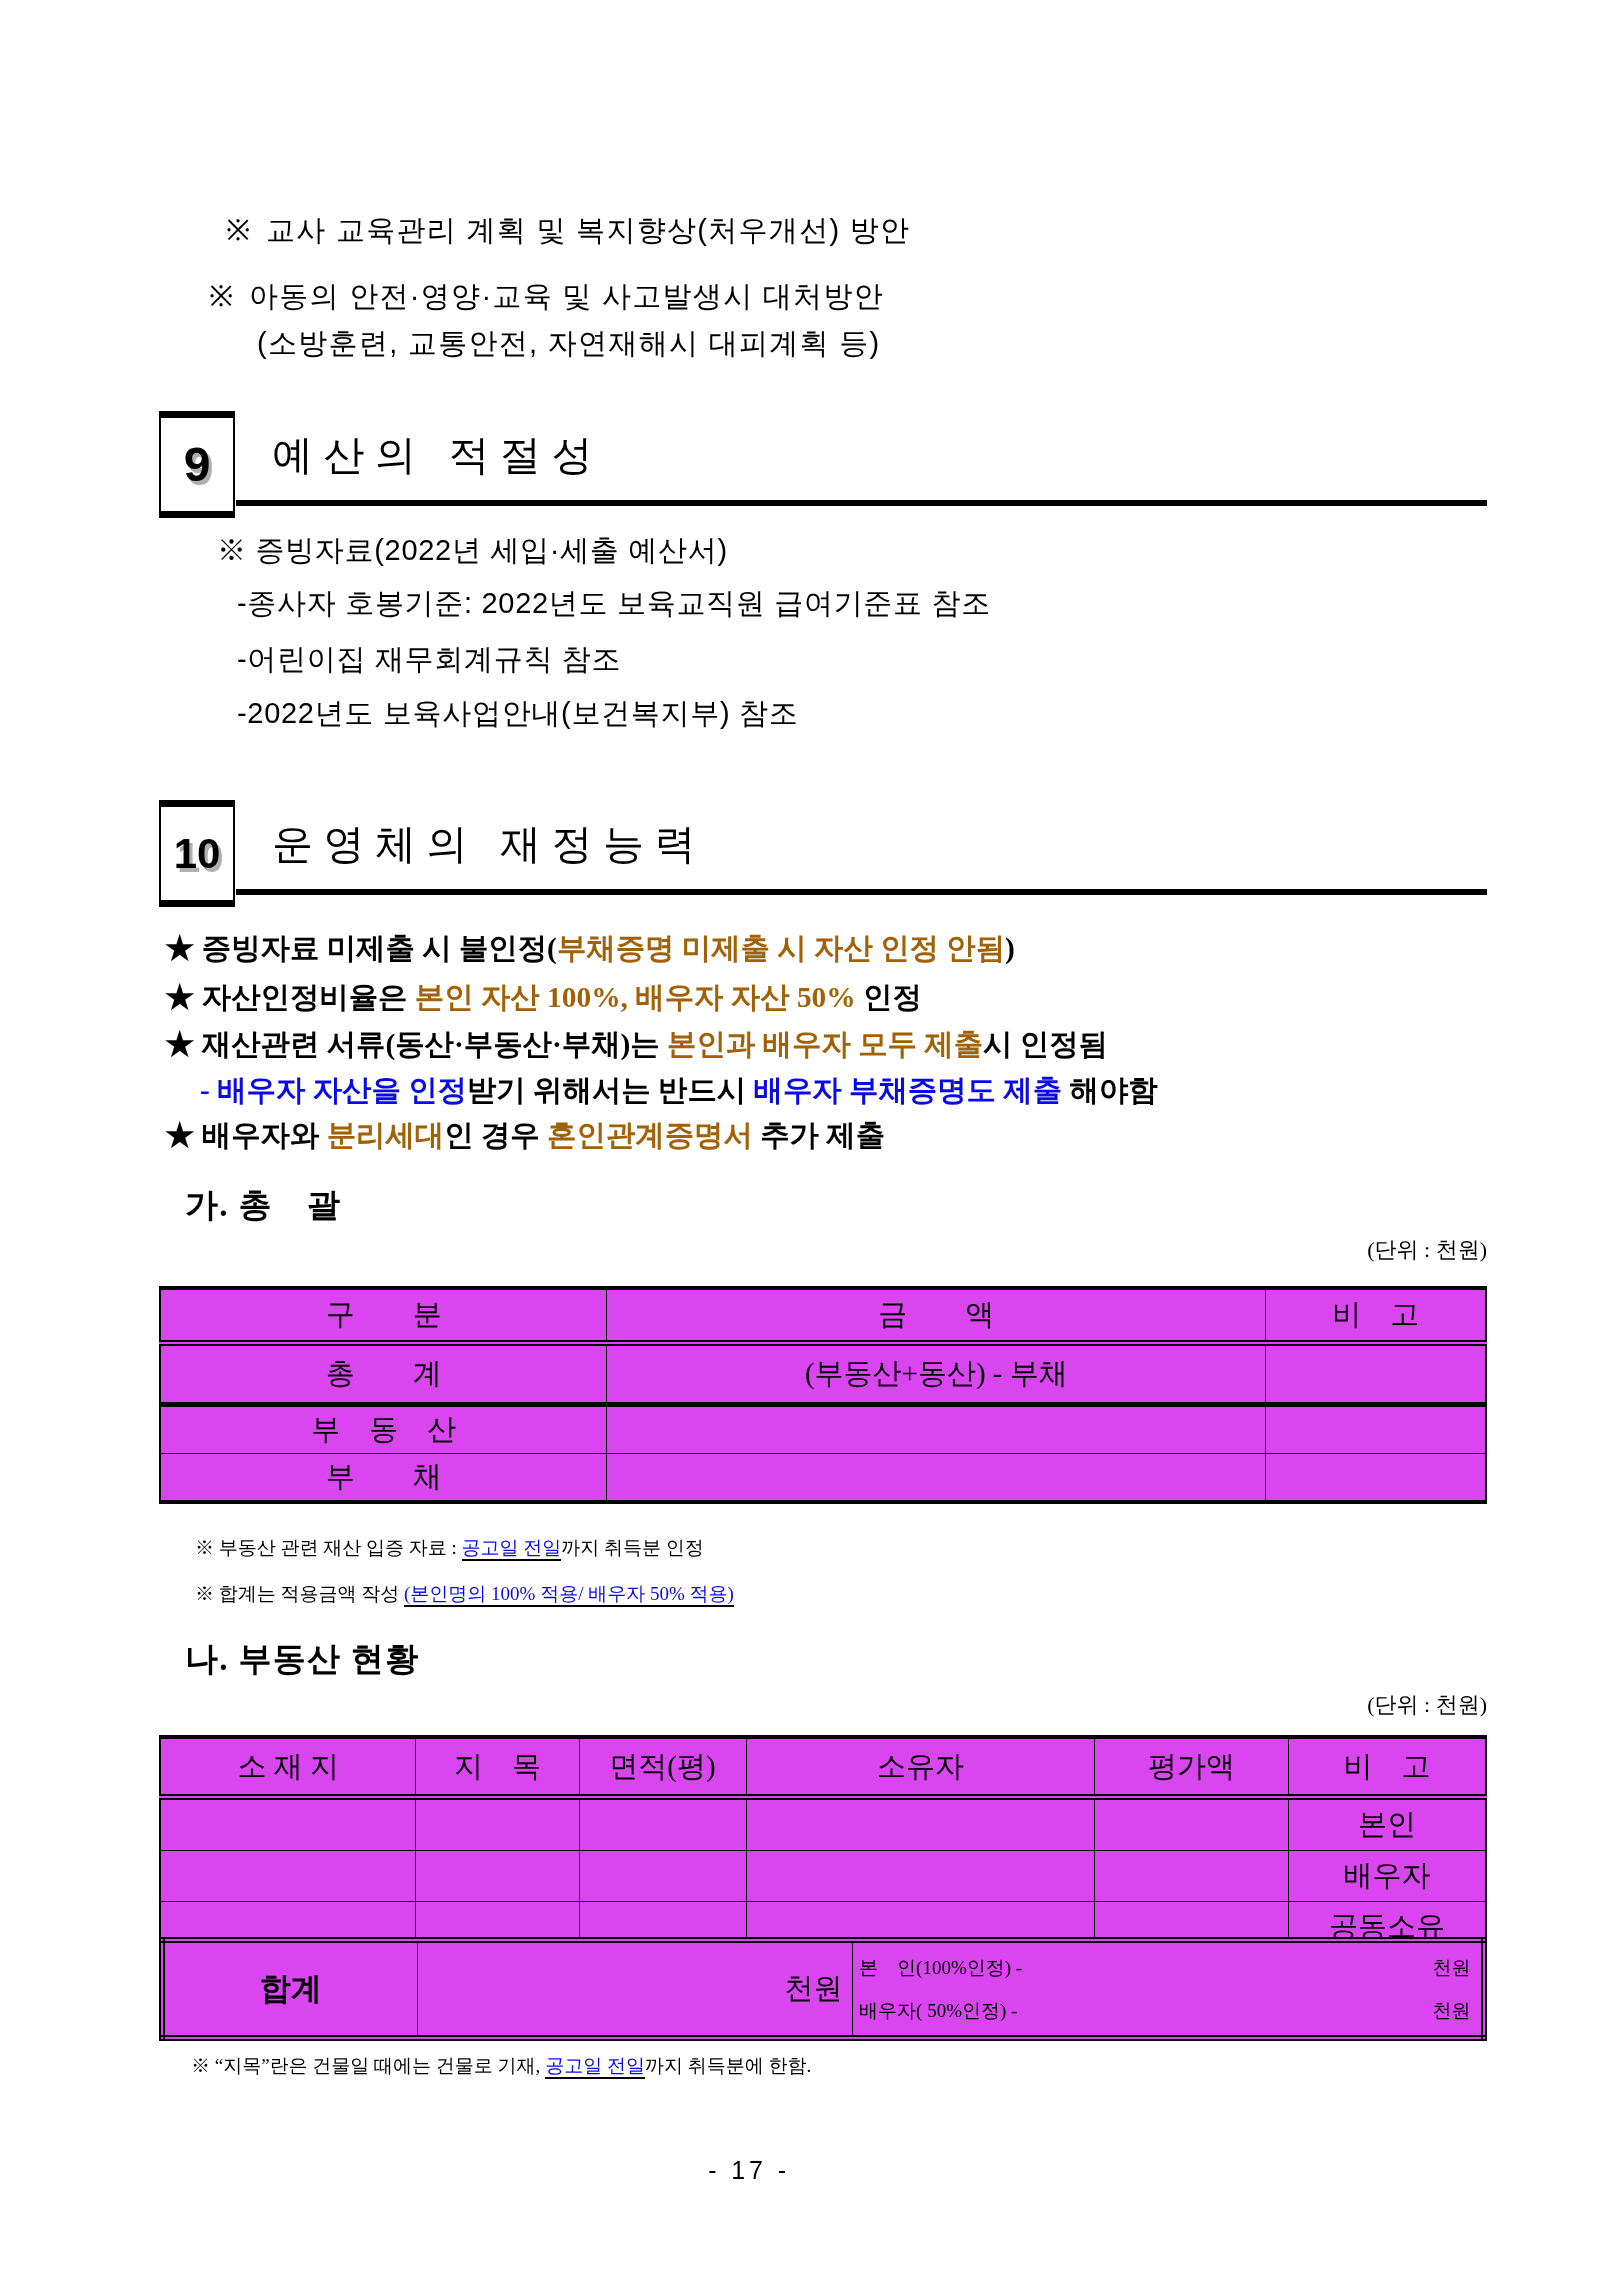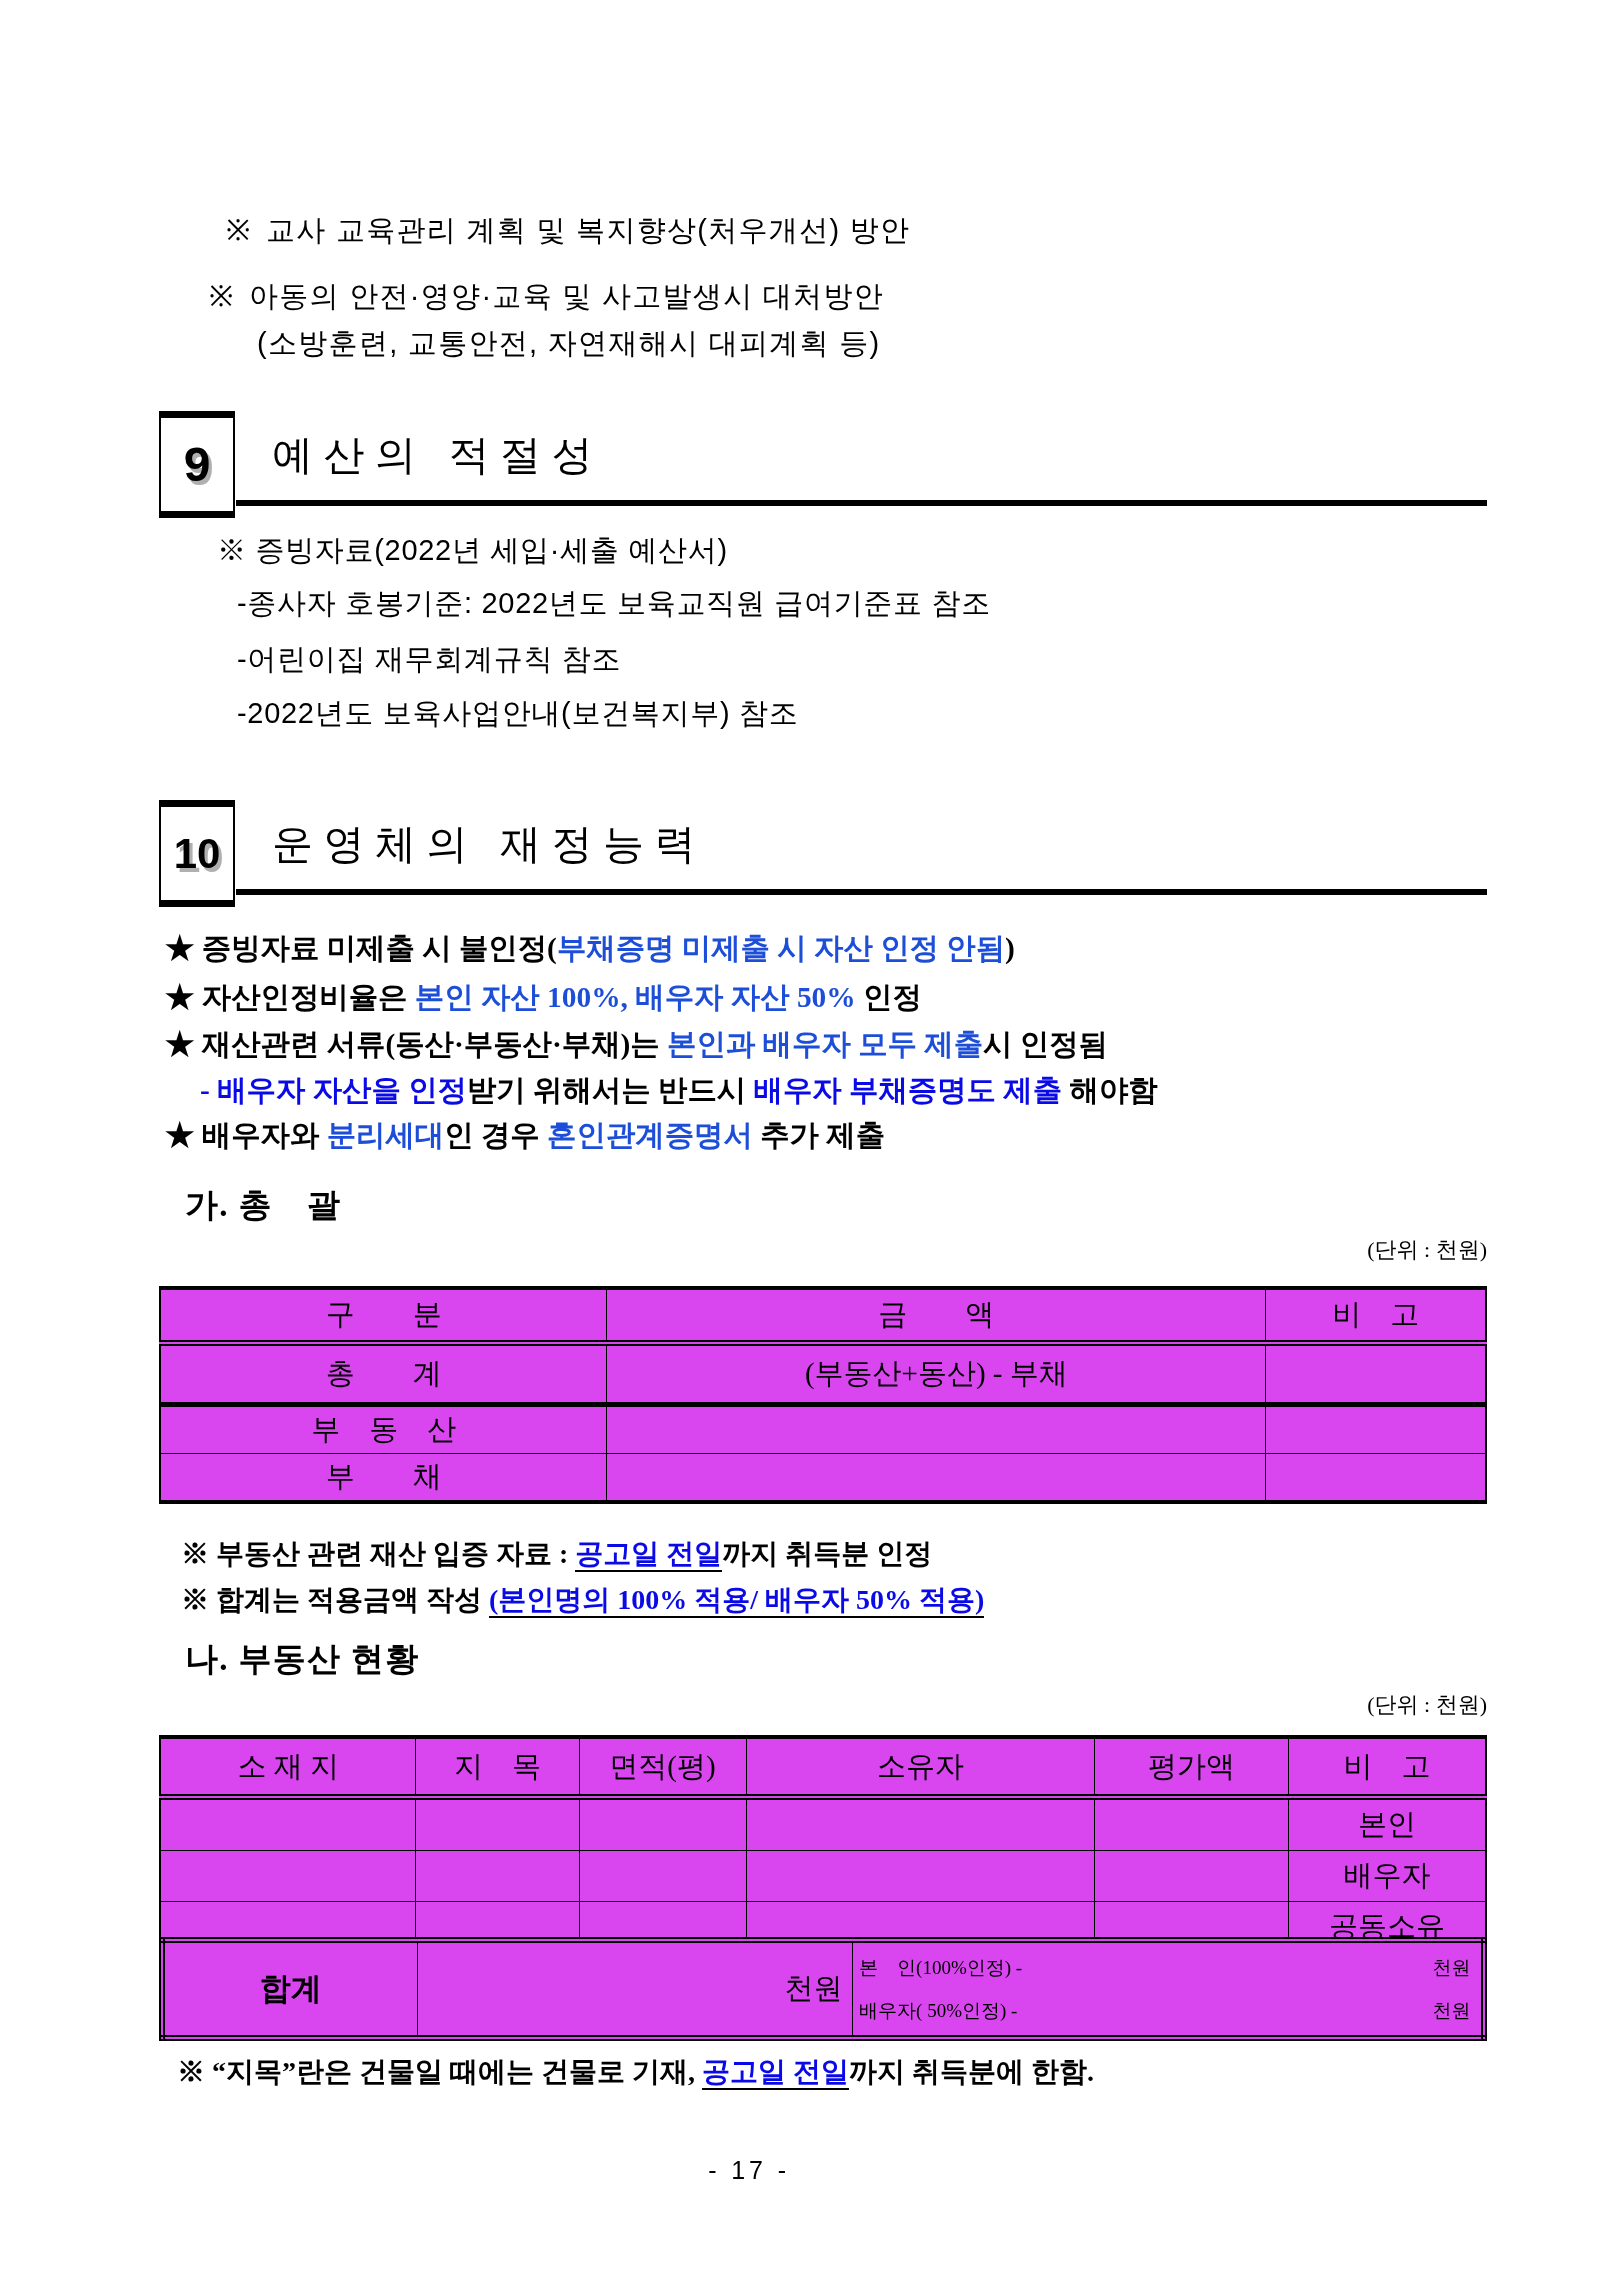--- a/index.html
+++ b/index.html
@@ -30,26 +30,26 @@
   }
   .sec .rule{position:absolute;left:77px;right:0;top:89px;height:5.9px;background:#000;}
   .sec .title{
     position:absolute;left:113px;top:17px;
     font-family:"Liberation Sans",sans-serif;
     font-size:41px;letter-spacing:10.5px;white-space:nowrap;
   }
   .s9-line{font-size:29px;letter-spacing:0.7px;white-space:nowrap;}
   
   .star{font-size:29.4px;font-weight:bold;white-space:nowrap;letter-spacing:0px;}
-  .red{color:#1d4ed8;}
+  .red{color:#a16207;}
   .blue{color:#0a0ae6;}
   .blue-u{color:#0a0ae6;border-bottom:2.6px solid #000;padding-bottom:1.3px;}
   .sub-heading{font-size:33px;font-weight:bold;white-space:nowrap;letter-spacing:1.3px;}
   .unit{font-size:22px;white-space:nowrap;}
-  .note-line{font-size:28px;font-weight:bold;white-space:nowrap;}
+  .note-line{font-size:19px;font-weight:normal;white-space:nowrap;margin-left:14px;}
   
   table{border-collapse:collapse;table-layout:fixed;width:1328px;background:#d946ef;}
   td{border:1.3px solid #000;text-align:center;vertical-align:middle;
      font-size:29px;padding:0;overflow:hidden;white-space:nowrap;}
   .t1{border:2px solid #000;border-top:4.6px solid #000;border-bottom:4.6px solid #000;}
   .t1 .hdr td{height:50px;border-bottom:6.5px double #000;}
   .t1 .r-total td{height:56px;border-bottom:5.2px solid #000;}
   .t1 .r td{height:46px;}
   .t2a{border:2px solid #000;border-top:4.6px solid #000;border-bottom:3.9px solid #000;}
   .t2a .hdr td{height:55px;border-bottom:6.5px double #000;}

